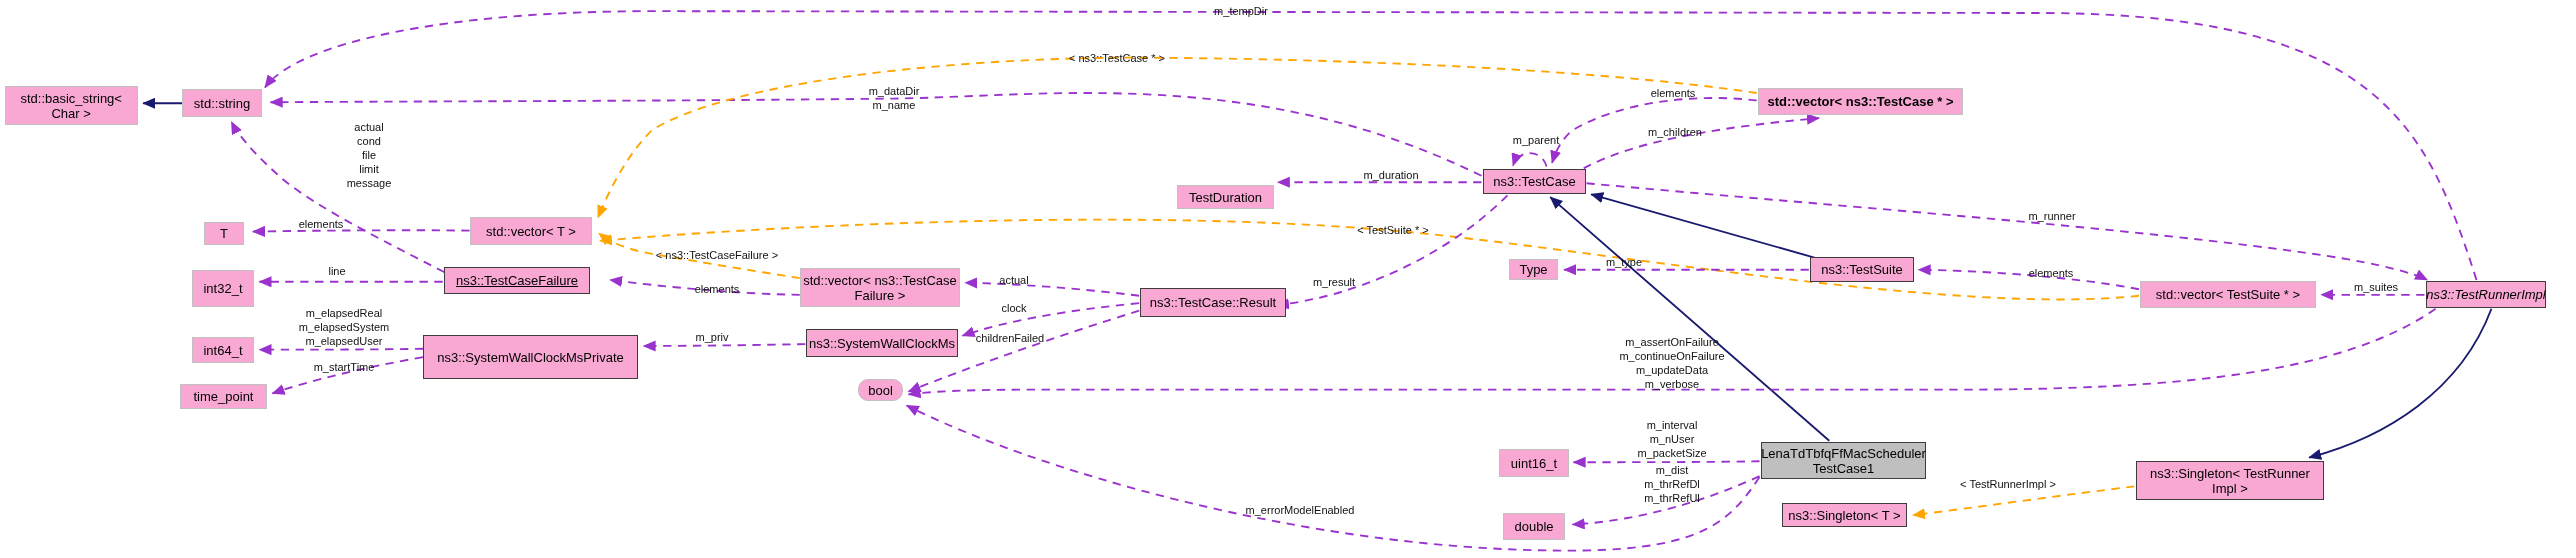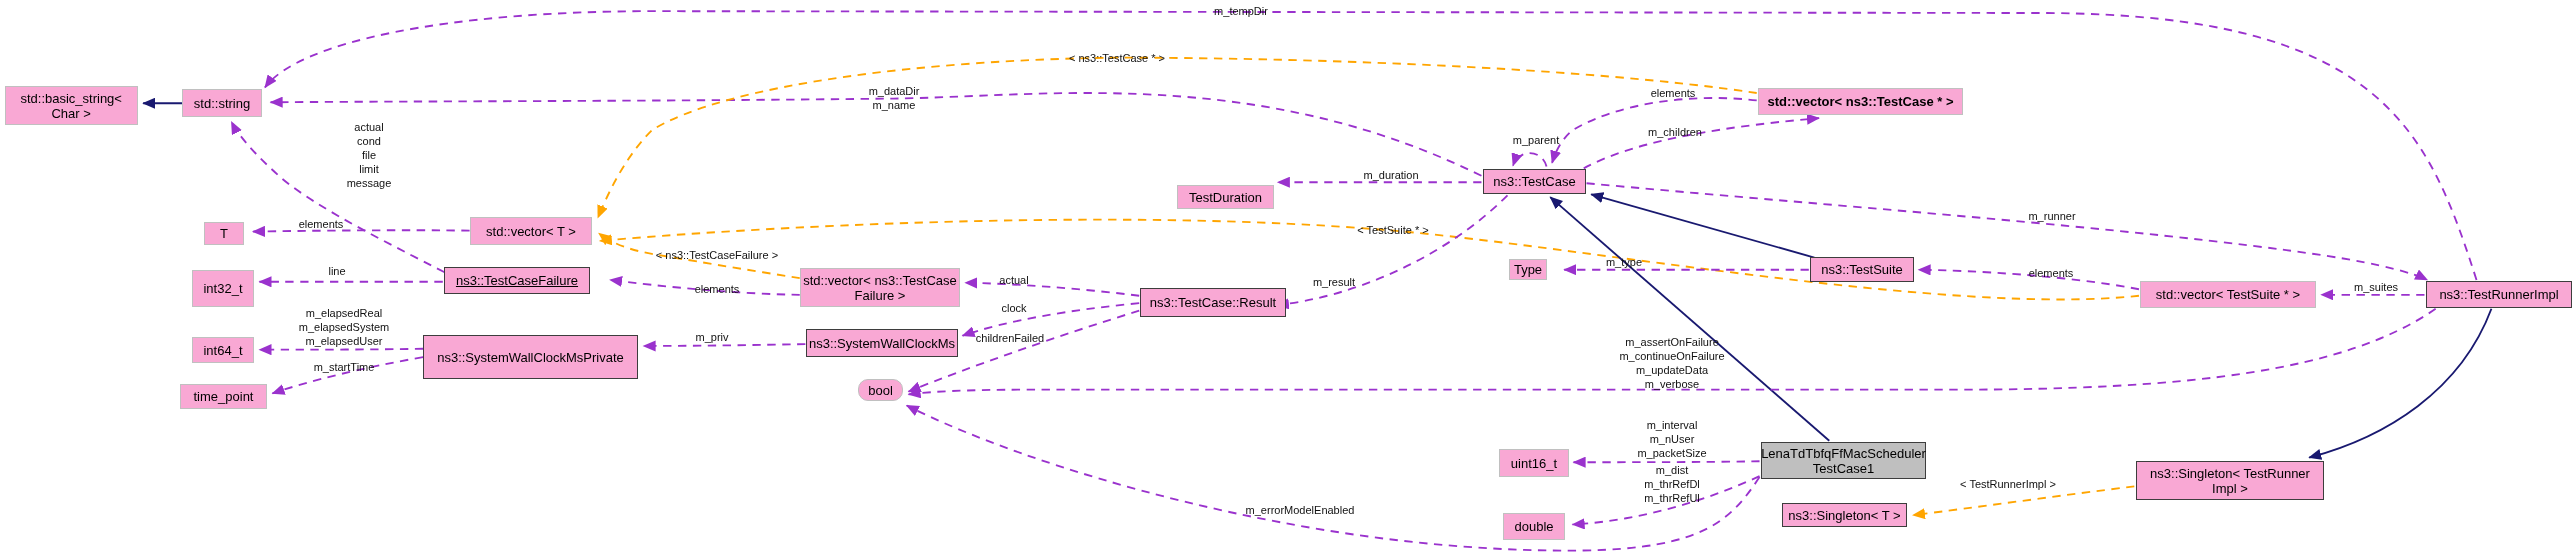--- a/index.html
+++ b/index.html
@@ -98,25 +98,25 @@
       <div class="node " style="left: 470px; top: 217px; width: 122px; height: 28px;">std::vector&lt; T &gt;</div>
       <div class="node bold" style="left: 444px; top: 267px; width: 146px; height: 27px; text-decoration: underline;">ns3::TestCaseFailure</div>
       <div class="node bold" style="left: 423px; top: 335px; width: 215px; height: 44px;">ns3::SystemWallClockMsPrivate</div>
       <div class="node " style="left: 800px; top: 268px; width: 160px; height: 39px;">std::vector&lt; ns3::TestCase
 Failure &gt;</div>
       <div class="node bold" style="left: 806px; top: 329px; width: 152px; height: 28px;">ns3::SystemWallClockMs</div>
       <div class="node " style="left: 858px; top: 379px; width: 45px; height: 22px; border-radius: 10px;">bool</div>
       <div class="node bold" style="left: 1140px; top: 288px; width: 146px; height: 29px;">ns3::TestCase::Result</div>
       <div class="node " style="left: 1177px; top: 170px; width: 97px; height: 24px; margin-top: 15px;">TestDuration</div>
       <div class="node bold" style="left: 1483px; top: 169px; width: 103px; height: 25px;">ns3::TestCase</div>
-      <div class="node " style="left: 1509px; top: 259px; width: 38px; height: 21.4px;">Type</div>
+      <div class="node " style="left: 1509px; top: 259px; width: 49px; height: 21.4px;">Type</div>
       <div class="node bold" style="left: 1810px; top: 257px; width: 104px; height: 25px;">ns3::TestSuite</div>
       <div class="node " style="left: 1758px; top: 88px; width: 205px; height: 27px; font-weight: bold;">std::vector&lt; ns3::TestCase * &gt;</div>
       <div class="node " style="left: 2140px; top: 281px; width: 176px; height: 27px;">std::vector&lt; TestSuite * &gt;</div>
-      <div class="node bold" style="left: 2426px; top: 281px; width: 146px; height: 27px;">ns3::TestRunnerImpl</div>
+      <div class="node bold" style="left: 2426px; top: 281px; width: 120px; height: 27px; font-style: italic;">ns3::TestRunnerImpl</div>
       <div class="node highlight" style="left: 1761px; top: 442px; width: 165px; height: 37px;">LenaTdTbfqFfMacScheduler
 TestCase1</div>
       <div class="node " style="left: 1499px; top: 449px; width: 70px; height: 28px;">uint16_t</div>
       <div class="node " style="left: 1503px; top: 513px; width: 62px; height: 27px;">double</div>
       <div class="node bold" style="left: 1782px; top: 503px; width: 125px; height: 24px;">ns3::Singleton&lt; T &gt;</div>
       <div class="node bold" style="left: 2136px; top: 461px; width: 188px; height: 39px;">ns3::Singleton&lt; TestRunner
 Impl &gt;</div>
     </div>
   <div id="labels">
       <div class="edge-label" style="left: 1241px; top: 11.2px;">m_tempDir</div>

